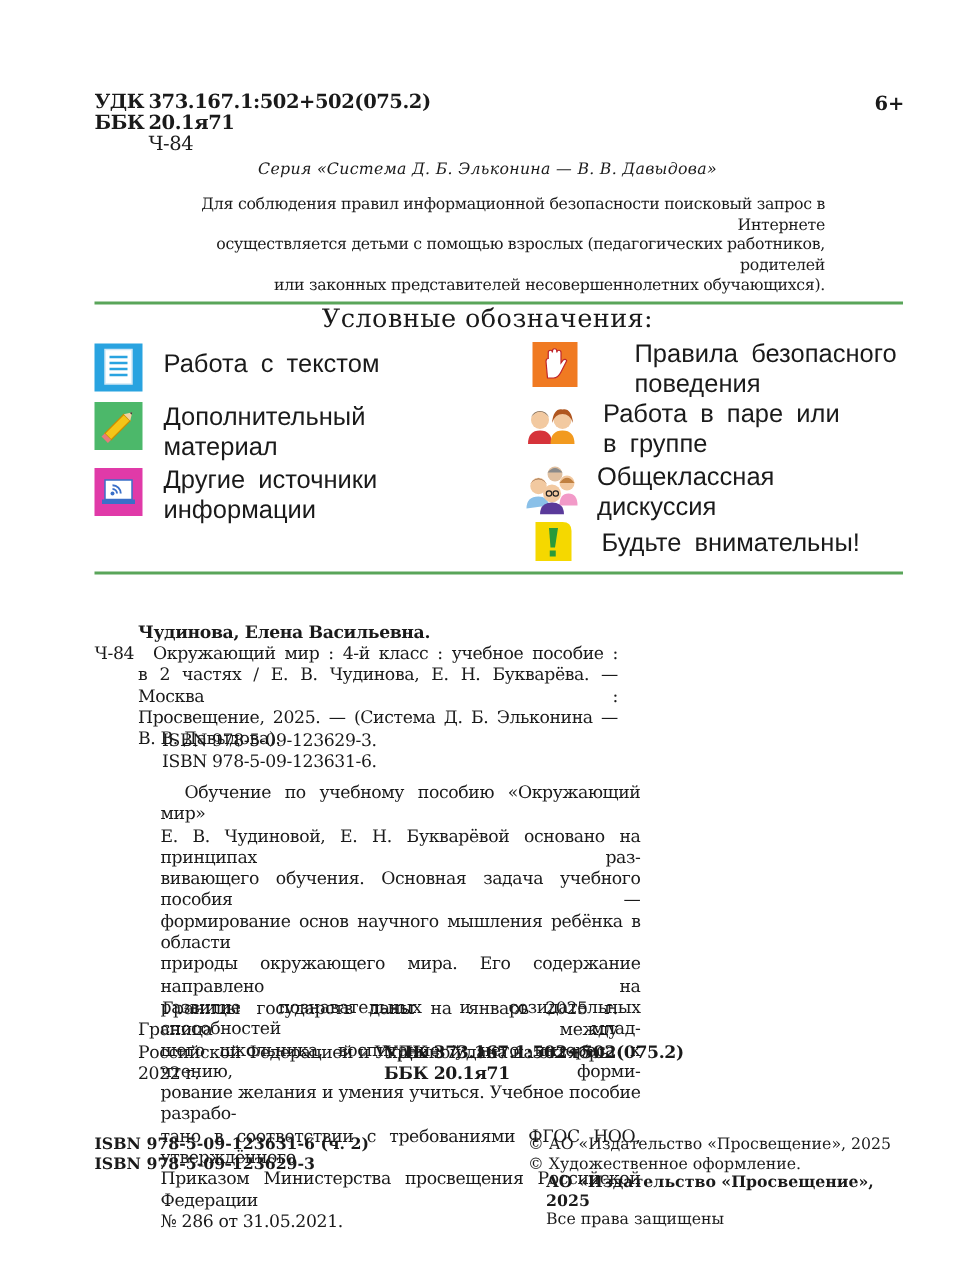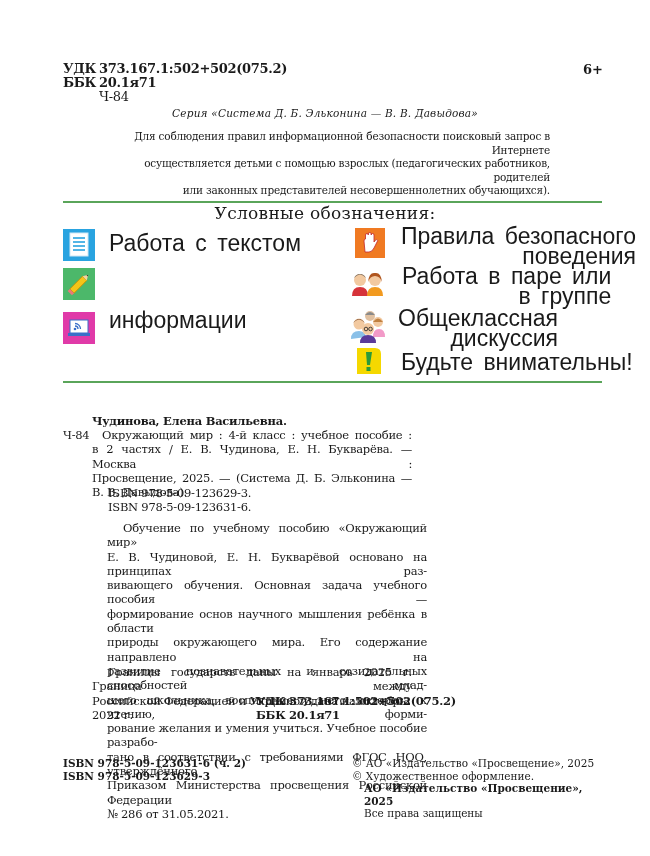--- a/index.html
+++ b/index.html
@@ -11,21 +11,21 @@
     .age { font-size: 13px; font-weight: bold; font-family: "DejaVu Serif", serif; }
 
     .series { left: 0; width: 650px; text-align: center; top: 107px; font-size: 10.5px; font-style: italic; font-family: "DejaVu Serif", serif; letter-spacing: 0.2px; }
     .notice { left: 100px; width: 450px; text-align: right; top: 130px; font-size: 10.5px; line-height: 13.5px; font-family: "DejaVu Serif", serif; letter-spacing: -0.2px; }
 
     .legend-line { left: 63px; width: 539px; height: 2px; background: #5aa55a; }
     .legend-title { left: 0; width: 650px; text-align: center; top: 203px; font-size: 17px; font-family: "DejaVu Serif", serif; letter-spacing: 0.3px; }
 
     .leg-item { display: flex; align-items: flex-start; }
     .leg-icon { width: 32px; height: 32px; flex: none; position: relative; }
-    .leg-text { font-family: "Liberation Sans", "DejaVu Sans", sans-serif; font-size: 23px; line-height: 20px; margin-left: 14px; word-spacing: 4px; text-align: right; }
+    .leg-text { font-family: "Liberation Sans", "DejaVu Sans", sans-serif; font-size: 17px; line-height: 20px; margin-left: 14px; word-spacing: 4px; }
 
     .card { font-size: 11.5px; line-height: 14.3px; font-family: "DejaVu Serif", serif; letter-spacing: -0.25px; }
     .card p { margin: 0; }
     .just { text-align: justify; text-align-last: justify; }
     .foot { font-size: 10.5px; line-height: 12.5px; font-family: "DejaVu Serif", serif; }
   </style>
 </head>
 <body>
 
 <div class="abs hdr" style="left:63px; top:62px;">
@@ -69,38 +69,43 @@
   <div class="leg-icon" style="background:#4cb86a;">
     <svg width="32" height="32" viewBox="0 0 32 32">
         <g transform="rotate(-45 16 16)">
           <rect x="6" y="13" width="18" height="6" fill="#f5c518" stroke="#c98a00" stroke-width="0.8"></rect>
           <polygon points="24,13 29,16 24,19" fill="#f2d3a0"></polygon>
           <polygon points="27.5,15.1 29,16 27.5,16.9" fill="#333"></polygon>
           <rect x="3" y="13" width="3" height="6" fill="#e87a7a"></rect>
         </g>
       </svg>
   </div>
+  <div class="leg-text" style="margin-top:0px;">
+    <div>Дополнительный</div>
+    <div>материал</div>
+  </div>
 </div>
 
 <div class="abs leg-item" style="left:63px; top:312px;">
   <div class="leg-icon" style="background:#e03aa8;">
     <svg width="32" height="32" viewBox="0 0 32 32">
         <rect x="7" y="8" width="18" height="13" fill="#ffffff" stroke="#3a6fc8"></rect>
         <rect x="5" y="21" width="22" height="3" fill="#3a6fc8"></rect>
         <circle cx="12" cy="17" r="1.3" fill="#3a6fc8"></circle>
         <path d="M12 14 a3 3 0 0 1 3 3" stroke="#3a6fc8" fill="none" stroke-width="1.3"></path>
         <path d="M12 11.5 a5.5 5.5 0 0 1 5.5 5.5" stroke="#3a6fc8" fill="none" stroke-width="1.3"></path>
       </svg>
   </div>
   <div class="leg-text" style="margin-top:-2px;">
+    <div>Другие источники</div>
     <div>информации</div>
   </div>
 </div>
 
-<div class="abs leg-item" style="left:355px; top:228px;">
+<div class="abs leg-item" style="left:355px; top:228px;gap:22px;">
   <div class="leg-icon" style="background:#f07a22; width:30px; height:30px;">
     <svg width="30" height="30" viewBox="0 0 30 30">
         <path d="M10 24 L9 13 Q9 11 10.5 11 L10.5 7 Q10.5 5.5 12 5.5 Q13.3 5.5 13.3 7 L13.3 6 Q13.3 4.5 14.8 4.5 Q16.2 4.5 16.2 6 L16.2 7 Q16.2 5.5 17.6 5.5 Q19 5.5 19 7 L19 14 L20.5 12 Q22 11 22.8 12.5 L19 20 Q17 24 14 24 Z" fill="#ffffff" stroke="#c0262b" stroke-width="0.8"></path>
       </svg>
   </div>
   <div class="leg-text" style="margin-top:-2px; margin-left:16px;">
     <div>Правила безопасного</div>
     <div>поведения</div>
   </div>
 </div>

